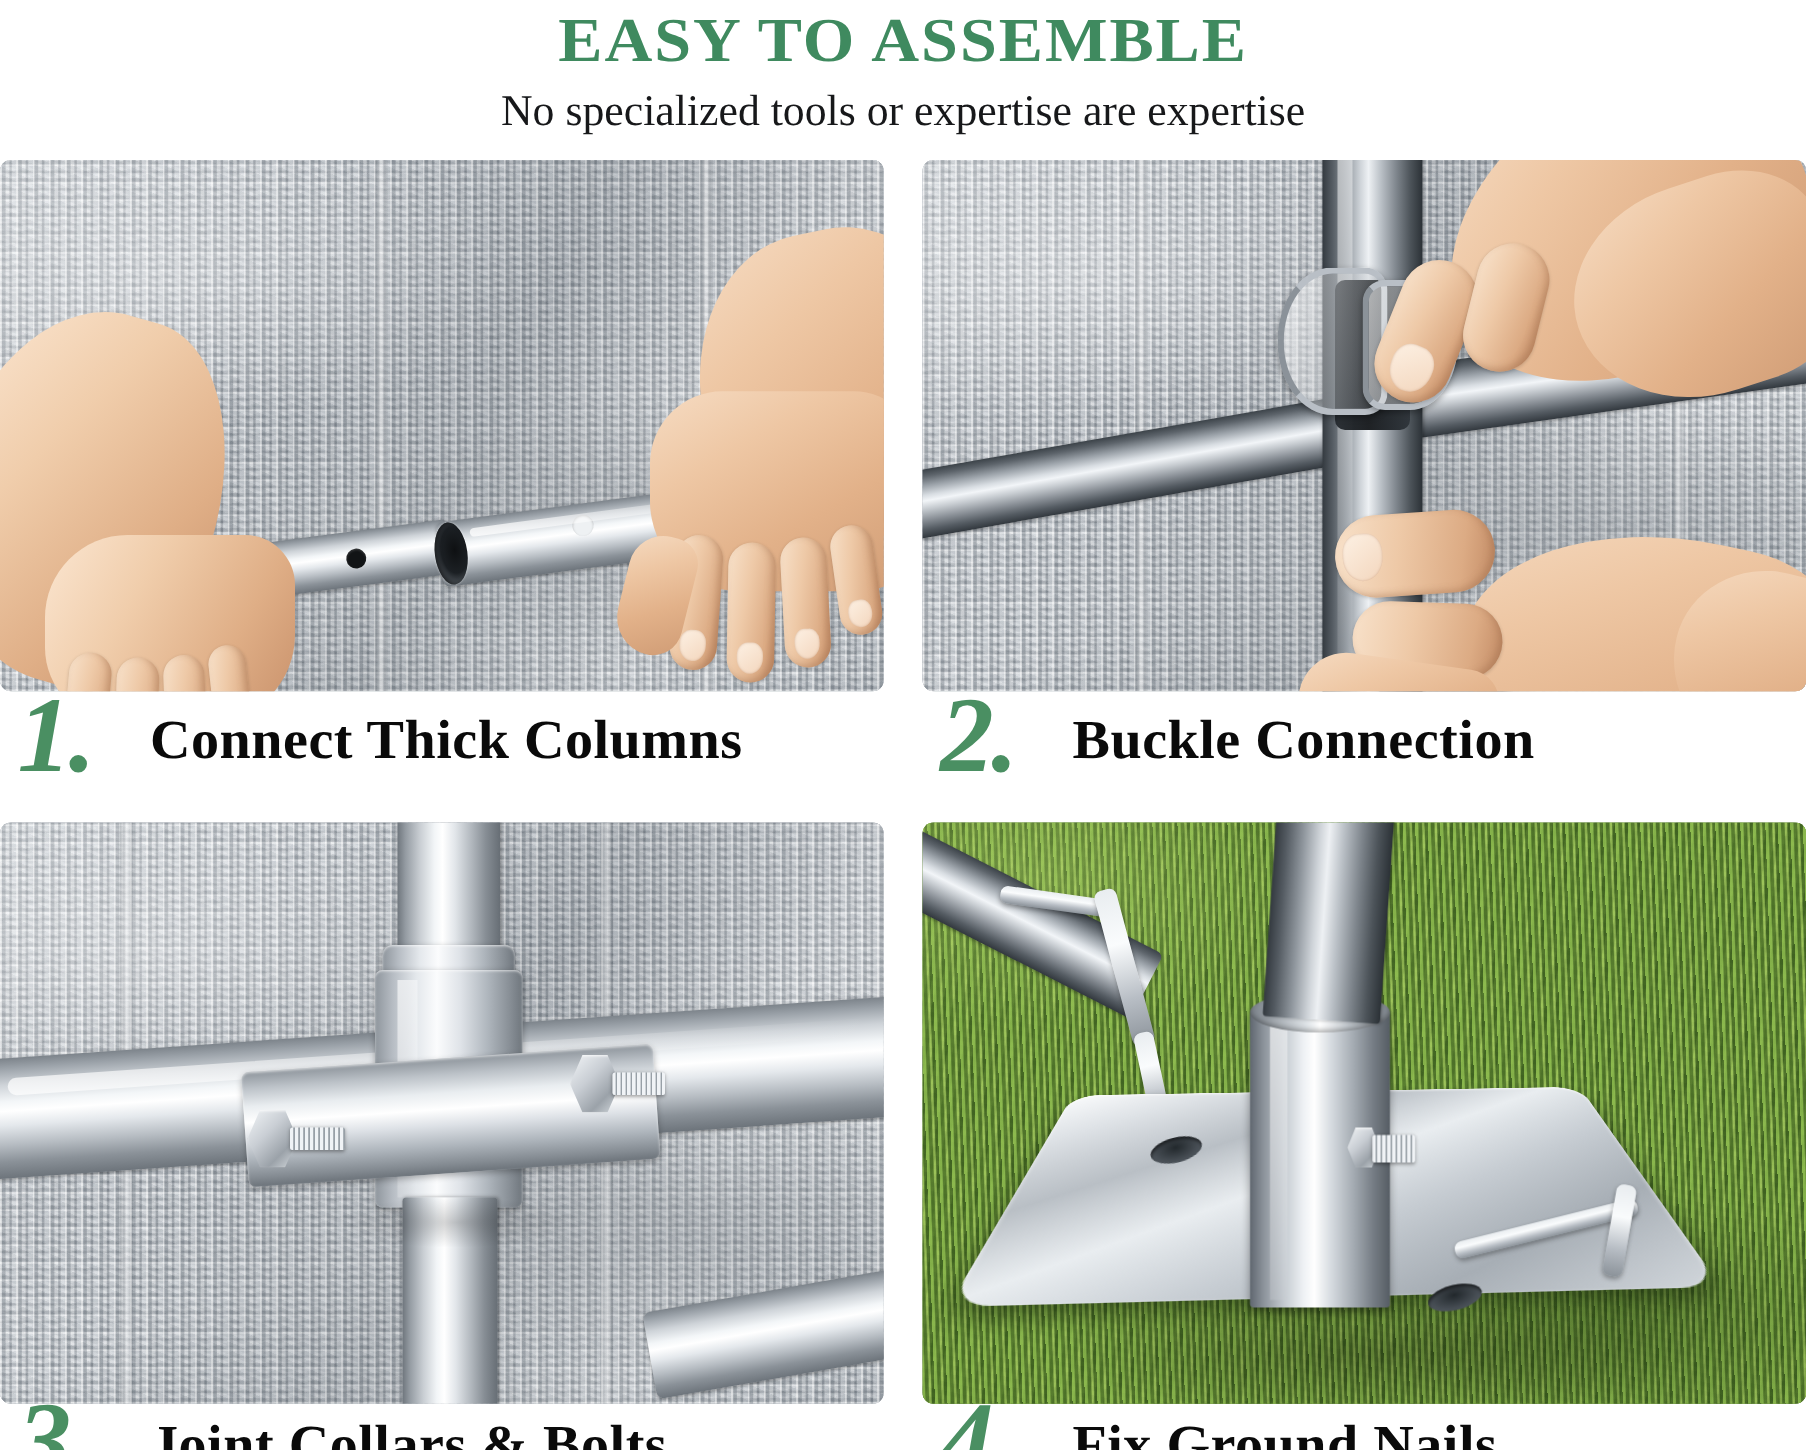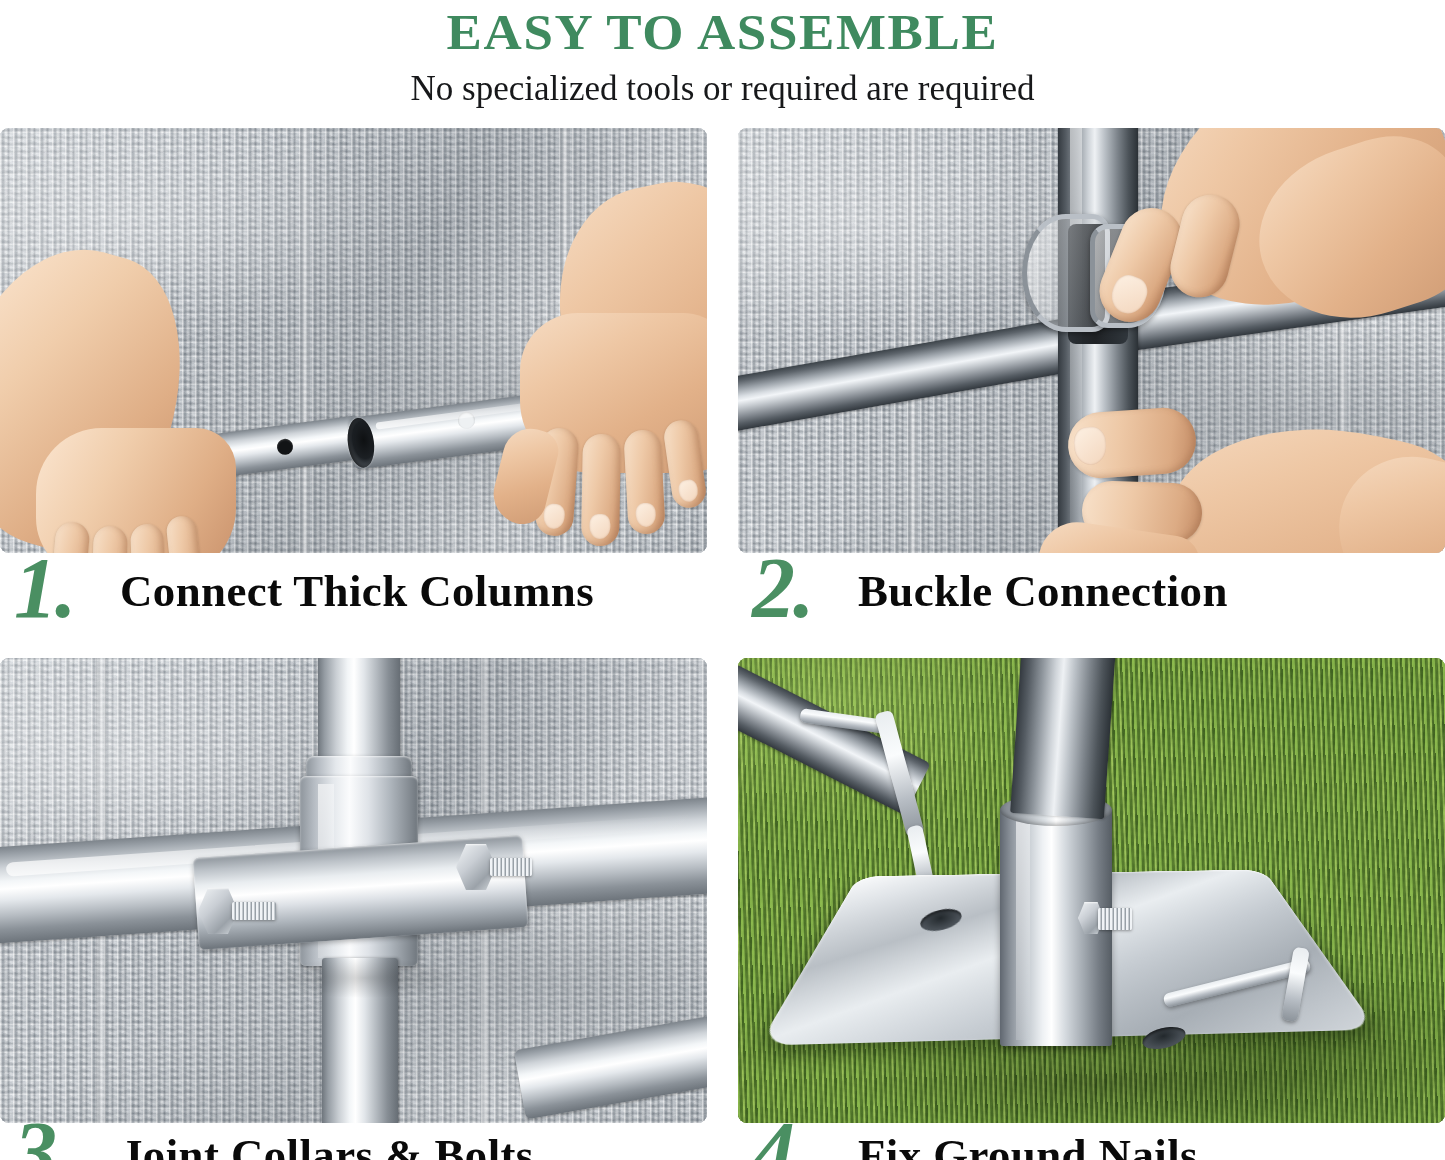--- a/index.html
+++ b/index.html
@@ -233,21 +233,21 @@
     background:radial-gradient(ellipse at center, rgba(0,0,0,0.32), rgba(0,0,0,0) 72%); }
   .gloss { position:absolute; background:linear-gradient(100deg, rgba(255,255,255,0.9), rgba(255,255,255,0)); }
 </style>
 </head>
 <body>
 
 <div class="page">
 
   <div class="header">
     <div class="title">EASY TO ASSEMBLE</div>
-    <div class="subtitle">No specialized tools or required are required</div>
+    <div class="subtitle">No specialized tools or expertise are expertise</div>
   </div>
 
   <div class="grid">
 
     <div class="cell c1">
       <div class="photo">
         <div class="tarp"></div>
         <div class="tarp-seam" style="left:300px;"></div>
         <div class="tarp-seam" style="left:560px;"></div>
 

